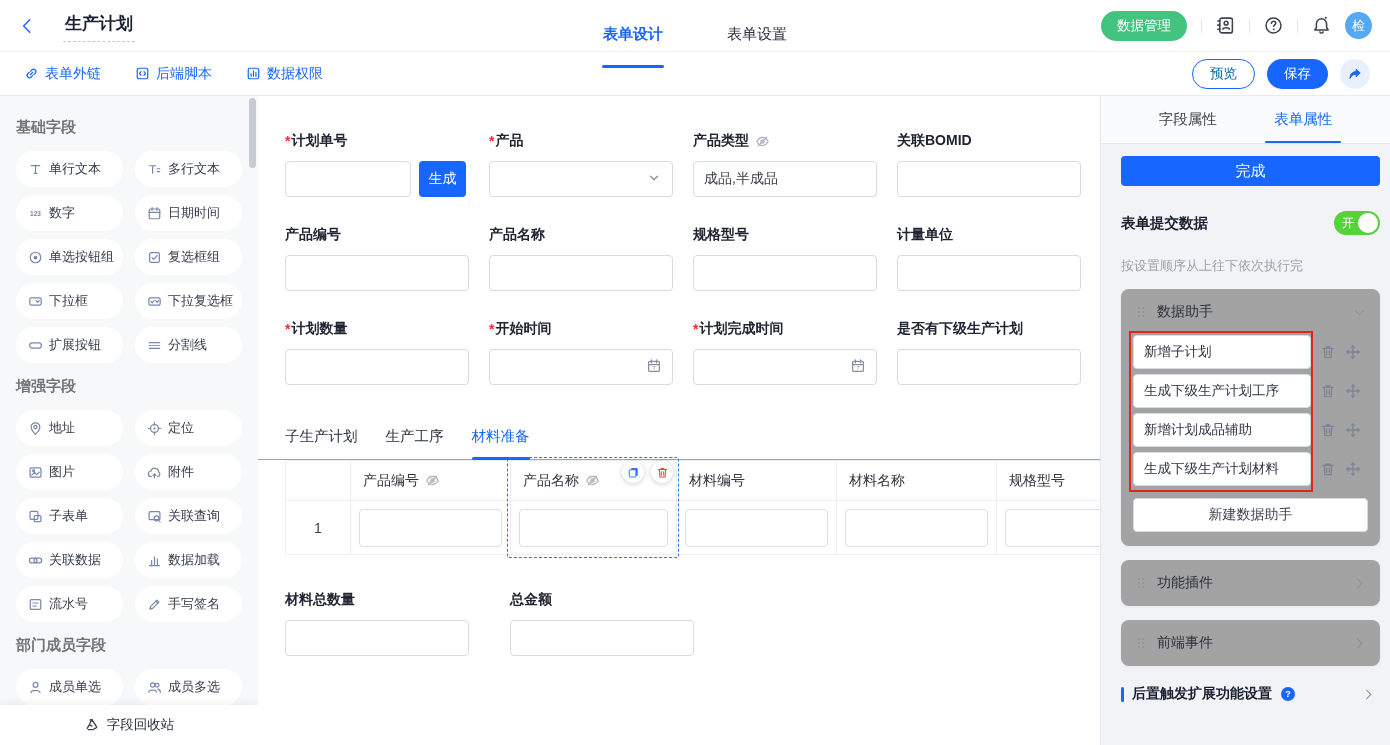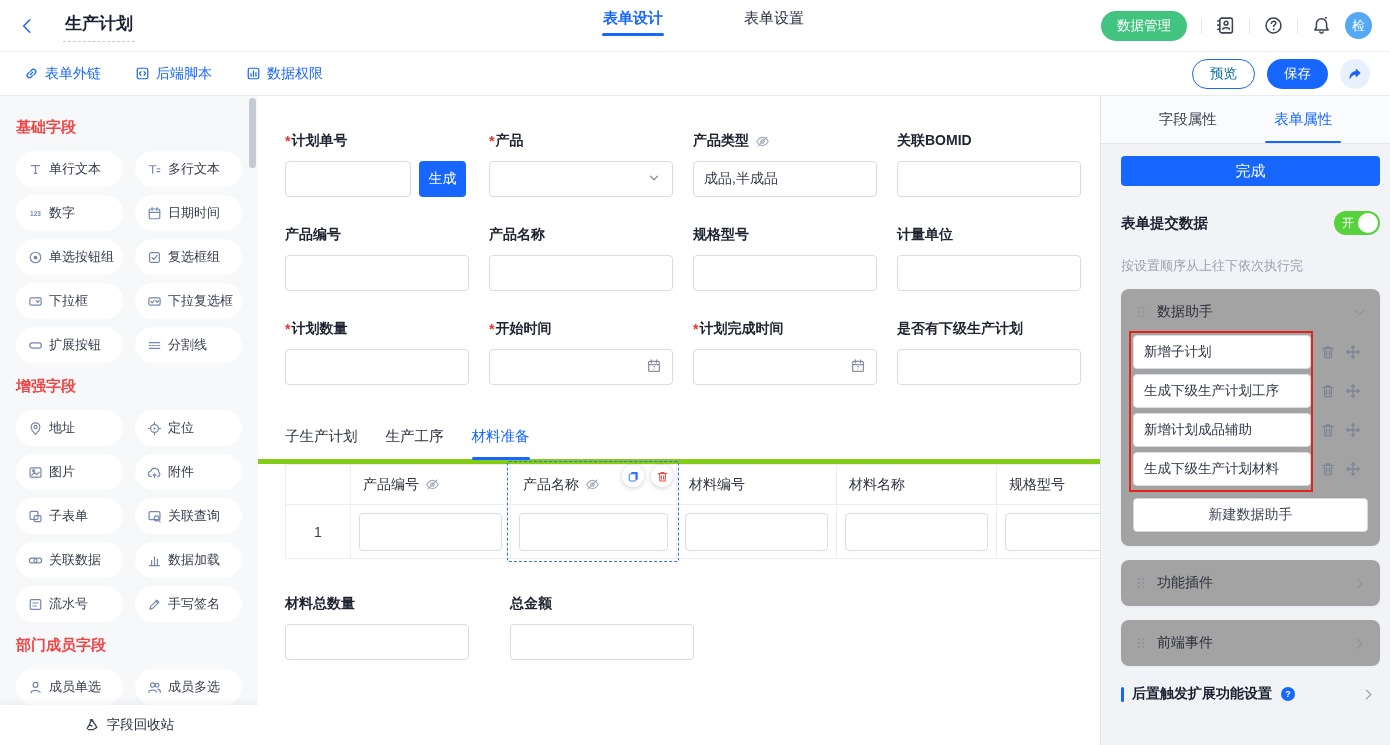--- a/index.html
+++ b/index.html
@@ -9,22 +9,22 @@
   .icon svg { width:100%; height:100%; }
 
   
   .app-header { height:52px; display:flex; align-items:center; position:relative;
     border-bottom:1px solid #eef0f4; background:#fff; padding:0 18px;gap:17px; }
   .back { width:18px; height:18px; color:#1766ff; margin-right:10px; cursor:pointer; }
   .hd-title { font-size:17px; font-weight:700; color:#1b2030;
     border-bottom:1px dashed #c3c8d2; padding:2px 2px 6px; }
   .hd-tabs { position:absolute; left:50%; transform:translateX(-50%); top:0; height:52px;
     display:flex; gap:64px; }
-  .hd-tab { height:36px; display:flex; align-items:center; font-size:15px; color:#2b3040;
-    position:relative; cursor:pointer;margin-left:17px; }
+  .hd-tab { height:68px; display:flex; align-items:center; font-size:15px; color:#2b3040;
+    position:relative; cursor:pointer; }
   .hd-tab.active { color:#1766ff; font-weight:600; }
   .hd-tab.active::after { content:''; position:absolute; bottom:0; left:50%;
     transform:translateX(-50%); width:62px; height:3px; background:#1766ff; border-radius:2px; }
   .hd-right { margin-left:auto; display:flex; align-items:center; gap:14px; }
   .btn-green { height:30px; padding:0 16px; border-radius:15px; background:#43c380;
     color:#fff; font-size:13.5px; border:none; display:flex; align-items:center; cursor:pointer; }
   .vdiv { width:1px; height:14px; background:#e2e5ea; }
   .hd-ic { width:19px; height:19px; color:#3d4350; cursor:pointer; }
   .avatar { width:27px; height:27px; border-radius:50%; background:#55a9f4; color:#fff;
     font-size:13px; display:flex; align-items:center; justify-content:center; cursor:pointer; }
@@ -44,21 +44,21 @@
     display:flex; align-items:center; justify-content:center; color:#1766ff; cursor:pointer; }
 
   
   .body { display:flex; height:649px; }
 
   
   .left-panel { width:258px; background:#f7f8fa; position:relative; overflow:hidden;
     padding:18px 16px 0; flex:0 0 258px; }
   .lp-scroll { position:absolute; top:2px; right:2px; width:7px; height:70px;
     background:#c6cad2; border-radius:4px; }
-  .sec-title { font-size:15px; font-weight:700; color:#ef4444; margin:14px 0 14px; }
+  .sec-title { font-size:15px; font-weight:700; color:#737373; margin:14px 0 14px; }
   .sec-title:first-child { margin-top:4px; }
   .pill-grid { display:grid; grid-template-columns:107px 107px; gap:8px 12px; }
   .pill { height:36px; border-radius:18px; background:#fff; display:flex; align-items:center;
     padding:0 8px 0 12px; gap:6px; font-size:13px; color:#343b4b; cursor:grab; white-space:nowrap; }
   .pill .icon { width:15px; height:15px; color:#7888ad; }
   .recycle-bar { position:absolute; bottom:0; left:0; right:0; height:40px; background:#fff;
     box-shadow:0 -2px 8px rgba(30,40,70,.06); display:flex; align-items:center; justify-content:center;
     gap:7px; font-size:13.5px; color:#2b3040; cursor:pointer; }
   .recycle-bar .icon { width:16px; height:16px; color:#3d4350; }
 
@@ -71,21 +71,21 @@
   .flabel .icon { width:15px; height:15px; color:#a7adbd; margin-left:6px; }
   .ctl { height:36px; border:1px solid #d7dbe4; border-radius:4px; background:#fff;
     width:184px; display:flex; align-items:center; padding:0 10px; font-size:14px; color:#3a404d; }
   .ctl .tail { margin-left:auto; color:#8a90a0; }
   .ctl-row { display:flex; gap:8px; }
   .ctl-row .ctl { width:126px; }
   .btn-gen { width:47px; height:36px; border:none; border-radius:4px; background:#1766ff;
     color:#fff; font-size:14px; cursor:pointer; }
 
   .cv-tabs { display:flex; gap:28px; margin:42px -27px 0; padding:0 27px;
-    border-bottom:5px solid #84cc16; }
+    border-bottom:1px solid #84cc16; }
   .cv-tab { font-size:14.5px; color:#2b3040; padding-bottom:13px; position:relative; cursor:pointer; }
   .cv-tab.active { color:#1766ff; }
   .cv-tab.active::after { content:''; position:absolute; left:50%; transform:translateX(-50%);
     bottom:-1px; width:58px; height:3px; background:#1766ff; border-radius:2px; }
 
   .sub-title { font-size:14.5px; font-weight:700; color:#1b2030; margin:25px 0 12px; }
   .tbl-wrap { position:relative; width:866px; }
   .tbl { display:grid; grid-template-columns:65px 160px 166px 160px 160px 155px;
     border-top:1px solid #eceef3; border-left:1px solid #eceef3; width:866px; }
   .hc { height:40px; border-right:1px solid #eceef3; border-bottom:1px solid #eceef3;

